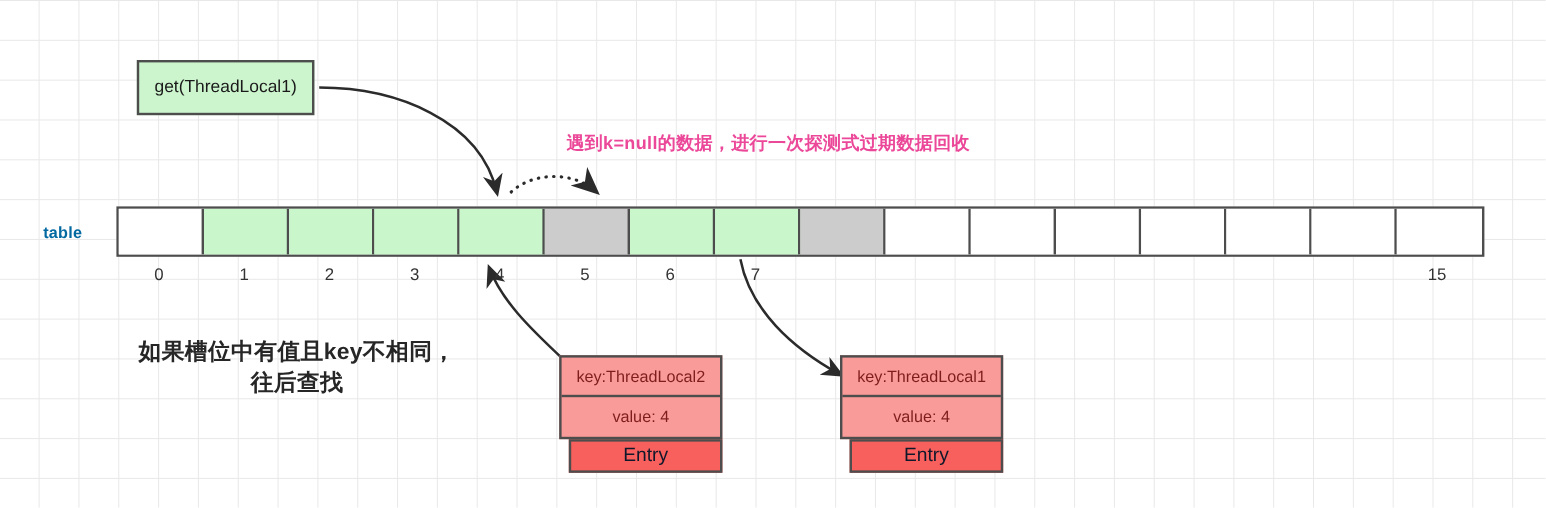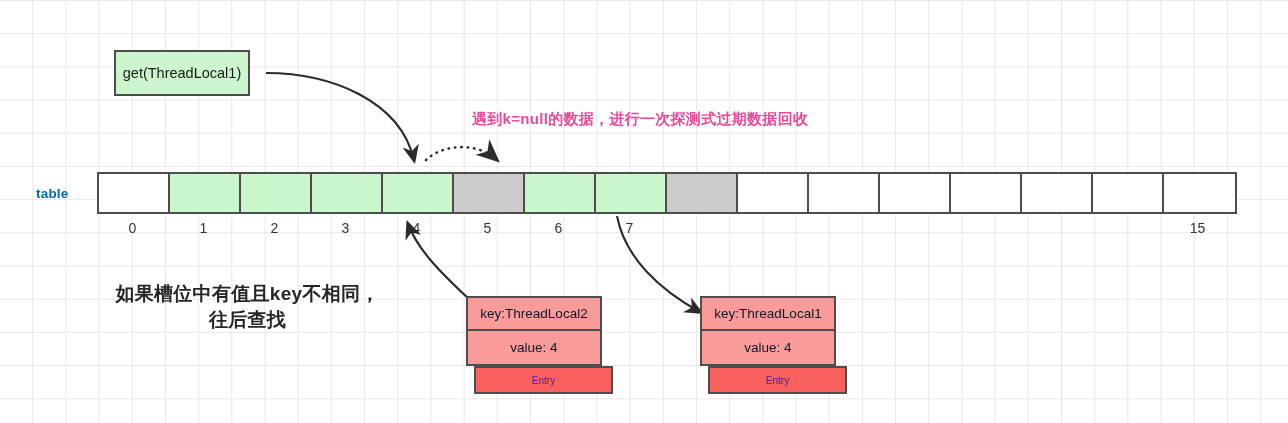--- a/index.html
+++ b/index.html
@@ -24,21 +24,21 @@
     left: 0; top: 0;
     width: 1288px;
     height: 423px;
   }
   .abs { position: absolute; }
 
   
   #get-box {
     left: 114px;
     top: 50px;
-    width: 136px;
+    width: 148px;
     height: 46px;
     background: #ccf5cd;
     border: 2px solid #4d4d4d;
     box-sizing: border-box;
     display: flex;
     align-items: center;
     justify-content: center;
     font-size: 14.5px;
     color: #1a1a1a;
   }
@@ -116,37 +116,37 @@
     border: 2px solid #4d4d4d;
     box-sizing: border-box;
     background: #f99b98;
   }
   .entry-line {
     height: 33px;
     display: flex;
     align-items: center;
     justify-content: center;
     font-size: 13.5px;
-    color: #0f172a;
+    color: #7f1d1d;
     box-sizing: border-box;
   }
   .entry-line.top { border-bottom: 2px solid #4d4d4d; }
   .entry-bar {
     position: relative;
     left: 8px;
-    width: 139px;
+    width: 128px;
     height: 28px;
     background: #f8605d;
     border: 2px solid #4d4d4d;
     box-sizing: border-box;
     display: flex;
     align-items: center;
     justify-content: center;
-    font-size: 10px;
-    color: #4c1d95;
+    font-size: 16px;
+    color: #0f172a;
   }
 </style>
 </head>
 <body>
 
 <svg id="canvas" viewBox="0 0 1288 423" xmlns="http://www.w3.org/2000/svg">
   <defs>
     <marker id="ah" markerWidth="10" markerHeight="10" refX="7" refY="4" orient="auto" markerUnits="strokeWidth">
       <path d="M0,0 L9,4 L0,8 L2.6,4 z" fill="#2b2b2b"></path>
     </marker>

